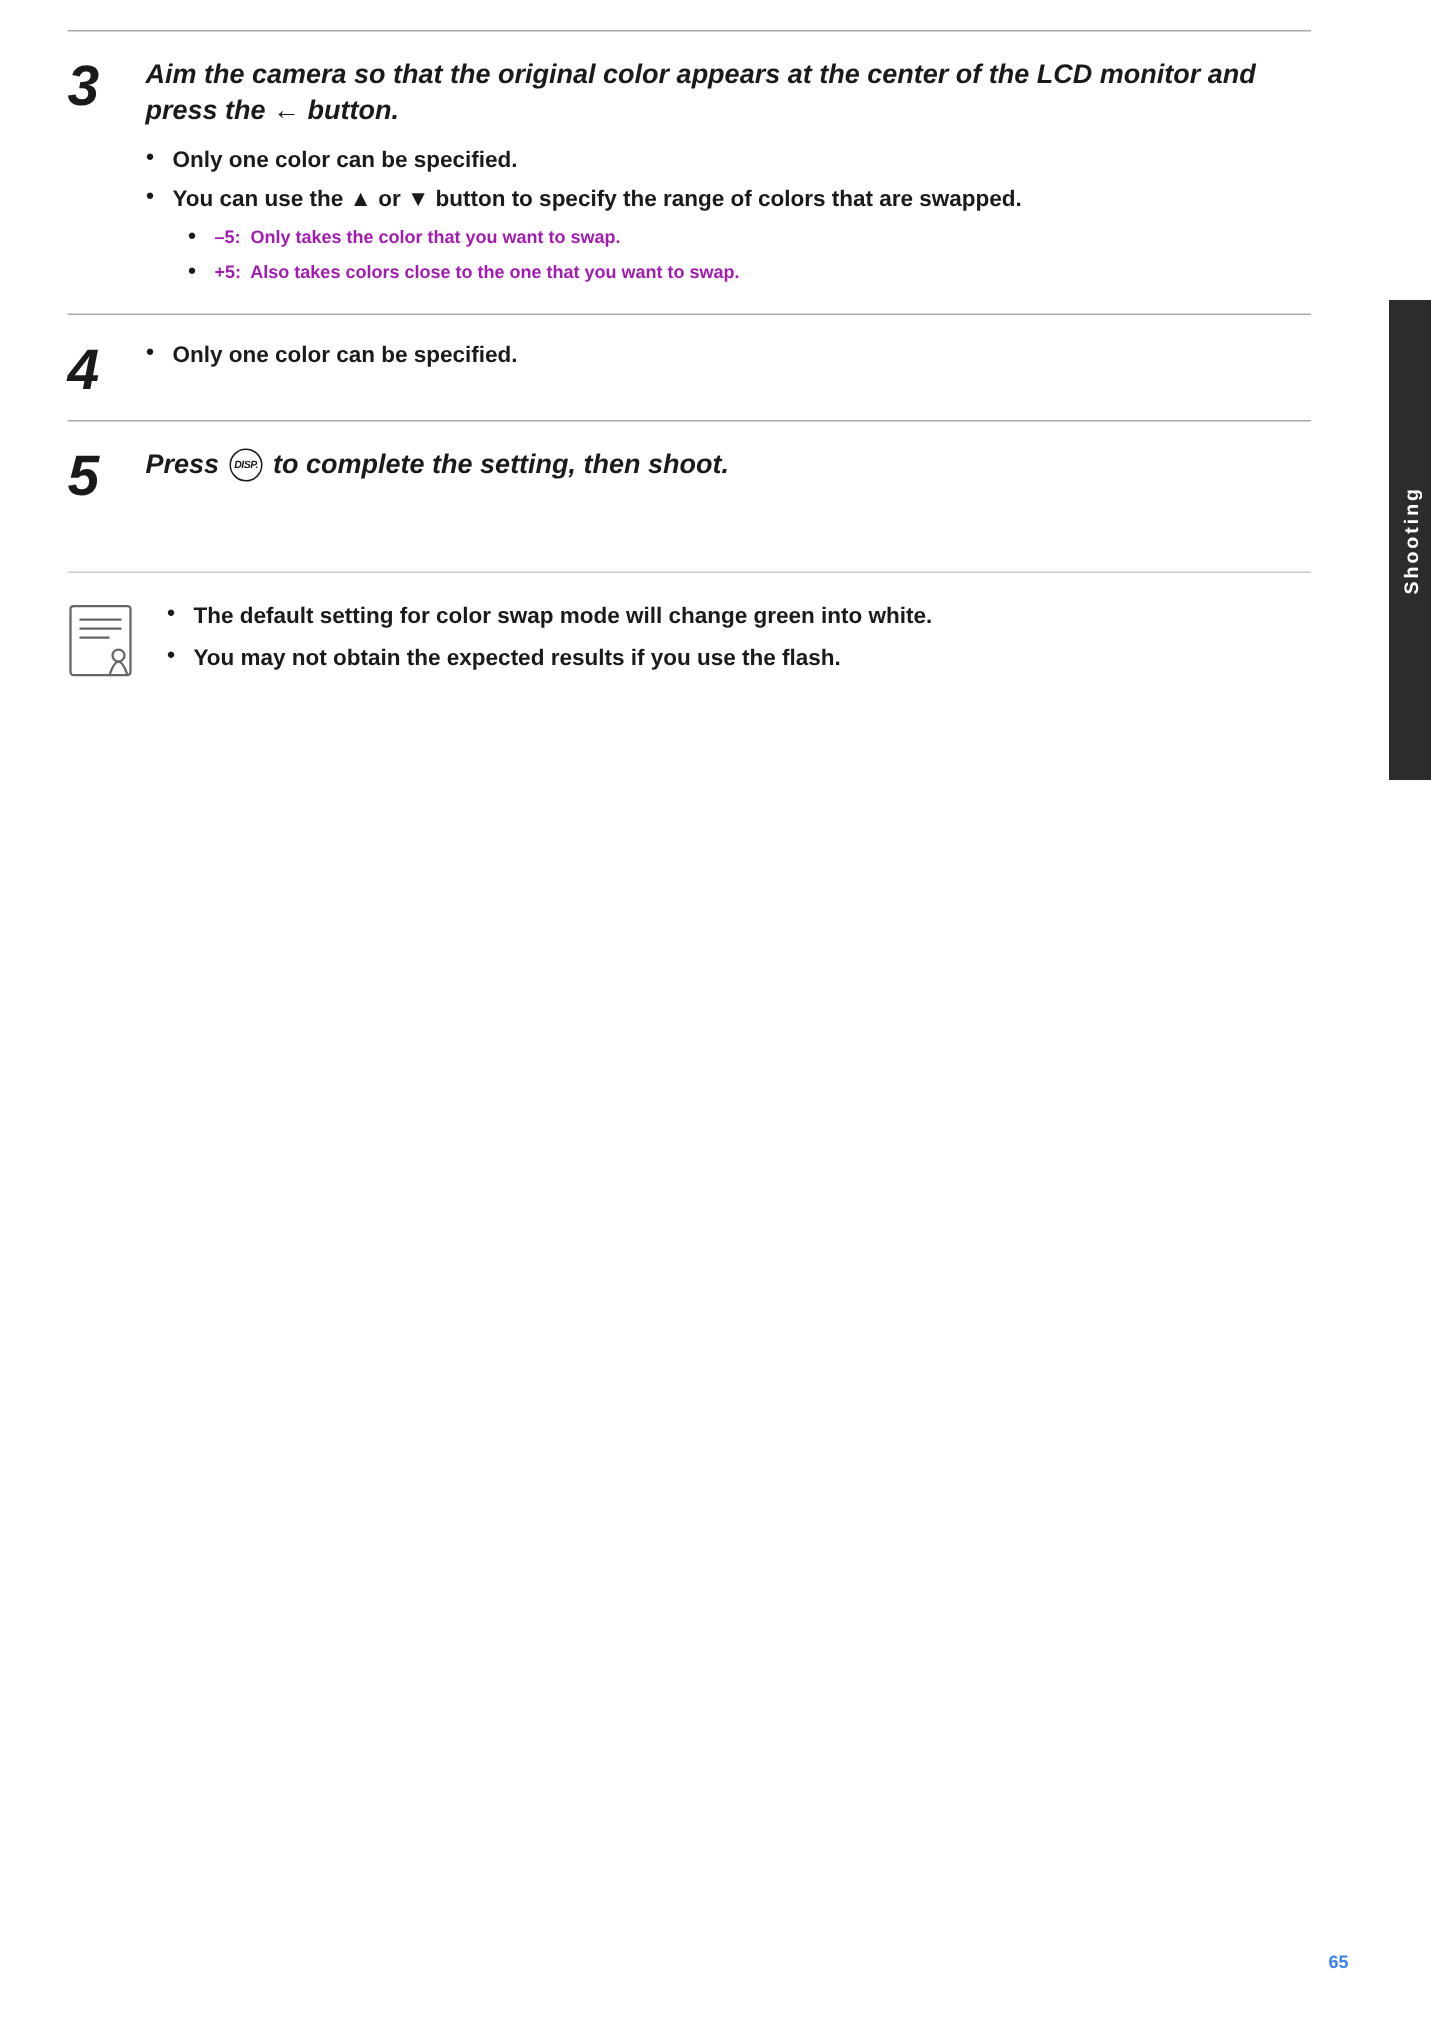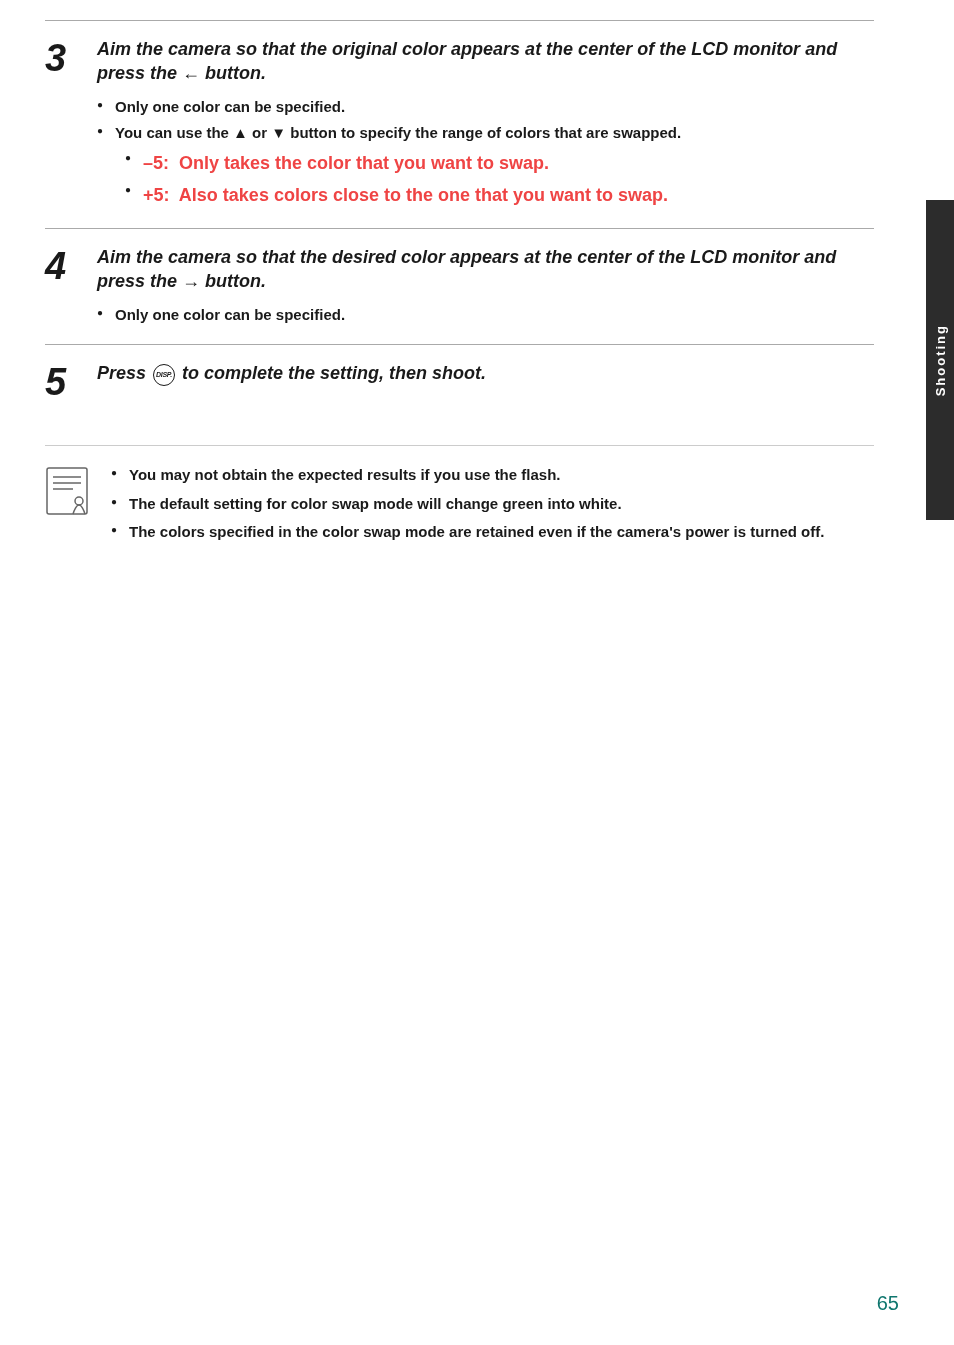--- a/index.html
+++ b/index.html
@@ -106,23 +106,23 @@
       color: #1a1a1a;
     }
 
     .sub-list {
       list-style: none;
       padding: 0;
       margin: 4px 0 0 10px;
     }
 
     .sub-list li {
-      font-size: 18px;
+      font-size: 12px;
       line-height: 1.6;
-      color: #ef4444;
+      color: #a21caf;
     }
 
     
     .disp-icon {
       display: inline-flex;
       align-items: center;
       justify-content: center;
       border: 1.5px solid #1a1a1a;
       border-radius: 50%;
       width: 22px;
@@ -155,23 +155,23 @@
 
     .note-content .bullet-list li {
       margin-bottom: 6px;
     }
 
     
     .page-number {
       position: absolute;
       bottom: 30px;
       right: 55px;
-      font-size: 20px;
-      font-weight: normal;
-      color: #0f766e;
+      font-size: 12px;
+      font-weight: bold;
+      color: #3b82f6;
     }
   </style>
 </head>
 <body>
 
 <div class="page-container">
 
   <div class="side-tab">
     <span class="side-tab-text">Shooting</span>
   </div>
@@ -193,23 +193,20 @@
               <li>+5:&nbsp; Also takes colors close to the one that you want to swap.</li>
             </ul>
           </li>
         </ul>
       </div>
     </div>
 
     <div class="step-section">
       <div class="step-number">4</div>
       <div class="step-content">
-        <div class="step-title">
-          Aim the camera so that the desired color appears at the center of the LCD monitor and press the → button.
-        </div>
         <ul class="bullet-list">
           <li>Only one color can be specified.</li>
         </ul>
       </div>
     </div>
 
     <div class="step-section">
       <div class="step-number">5</div>
       <div class="step-content">
         <div class="step-title">
@@ -234,23 +231,22 @@
           <line x1="8" y1="22" x2="28" y2="22" stroke="#666" stroke-width="1.5"></line>
 
           <circle cx="34" cy="34" r="4" fill="none" stroke="#666" stroke-width="1.5"></circle>
 
           <path d="M28 47 Q31 38 34 38 Q37 38 40 47" fill="none" stroke="#666" stroke-width="1.5"></path>
         </svg>
       </div>
 
       <div class="note-content">
         <ul class="bullet-list">
+          <li>The default setting for color swap mode will change green into white.</li>
           <li>You may not obtain the expected results if you use the flash.</li>
-          <li>The default setting for color swap mode will change green into white.</li>
-          <li>The colors specified in the color swap mode are retained even if the camera's power is turned off.</li>
         </ul>
       </div>
     </div>
 
   </div>
 
   <div class="page-number">65</div>
 
 </div>
 

